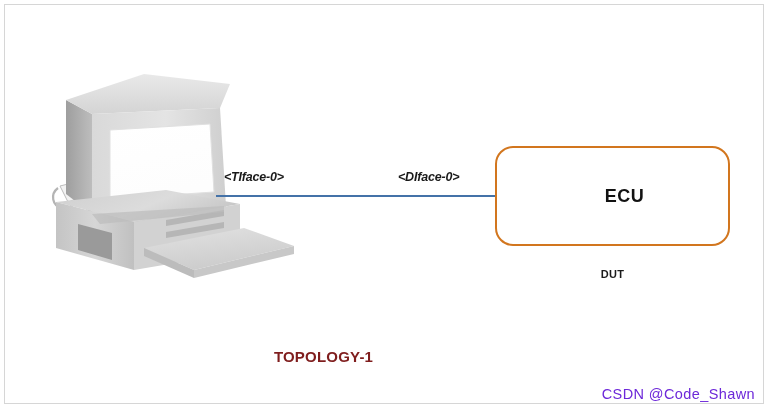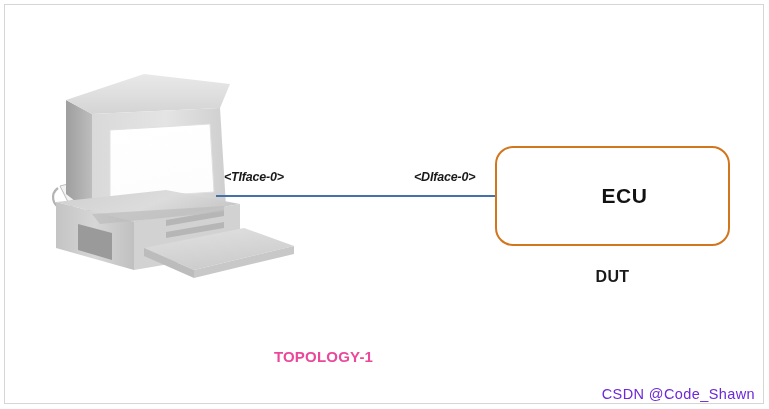--- a/index.html
+++ b/index.html
@@ -59,68 +59,68 @@
   .iface-label {
     position: absolute;
     font-size: 12.5px;
     font-weight: bold;
     color: #1a1a1a;
     white-space: nowrap;
     letter-spacing: -0.2px;
     font-style: italic;
   }
   #iface-left  { left: 224px; top: 170px; }
-  #iface-right { left: 414px; top: 170px; }
+  #iface-right { left: 398px; top: 170px; }
 
   
   .ecu-box {
     position: absolute;
     left: 495px;
     top: 146px;
     width: 235px;
     height: 100px;
     box-sizing: border-box;
     border: 2.5px solid #d2761e;
     border-radius: 18px;
     background: #ffffff;
     display: flex;
     align-items: center;
     justify-content: center;
   }
   .ecu-label {
-    font-size: 21px;
+    font-size: 18px;
     font-weight: bold;
     color: #121212;
     letter-spacing: 0.5px;
     margin-left: 24px;
   }
 
   
   .dut-label {
     position: absolute;
     left: 495px;
     top: 268px;
     width: 235px;
     text-align: center;
-    font-size: 16px;
+    font-size: 11px;
     font-weight: bold;
     color: #1a1a1a;
     letter-spacing: 0.3px;
   }
 
   
   .topology-label {
     position: absolute;
     left: 0px;
     top: 348px;
     width: 647px;
     text-align: center;
     font-size: 15px;
     font-weight: bold;
-    color: #ec4899;
+    color: #7f1d1d;
     letter-spacing: 0.2px;
   }
 
   
   .watermark {
     position: absolute;
     right: 14px;
     bottom: 7px;
     font-size: 14.5px;
     color: #6d28d9;

